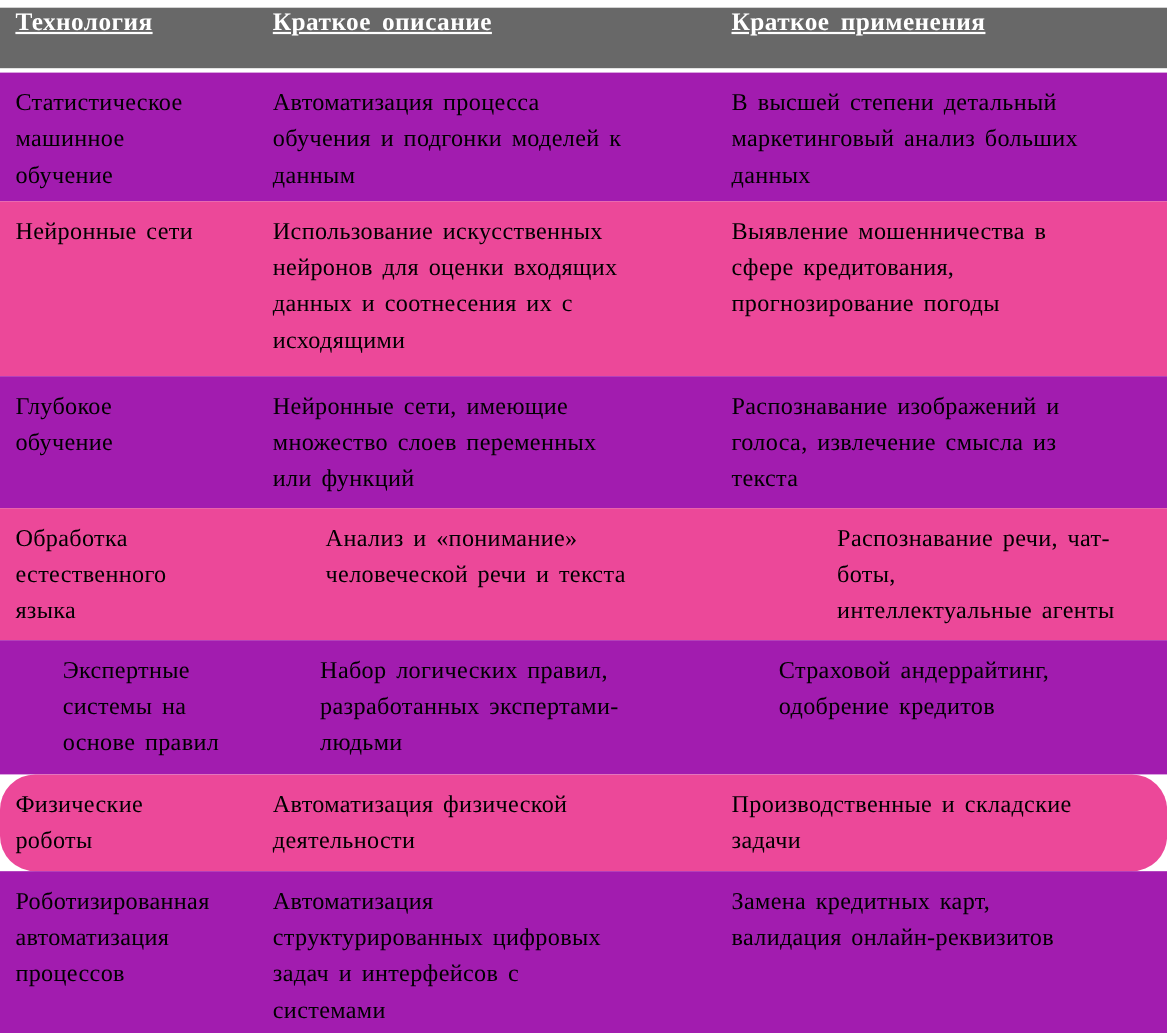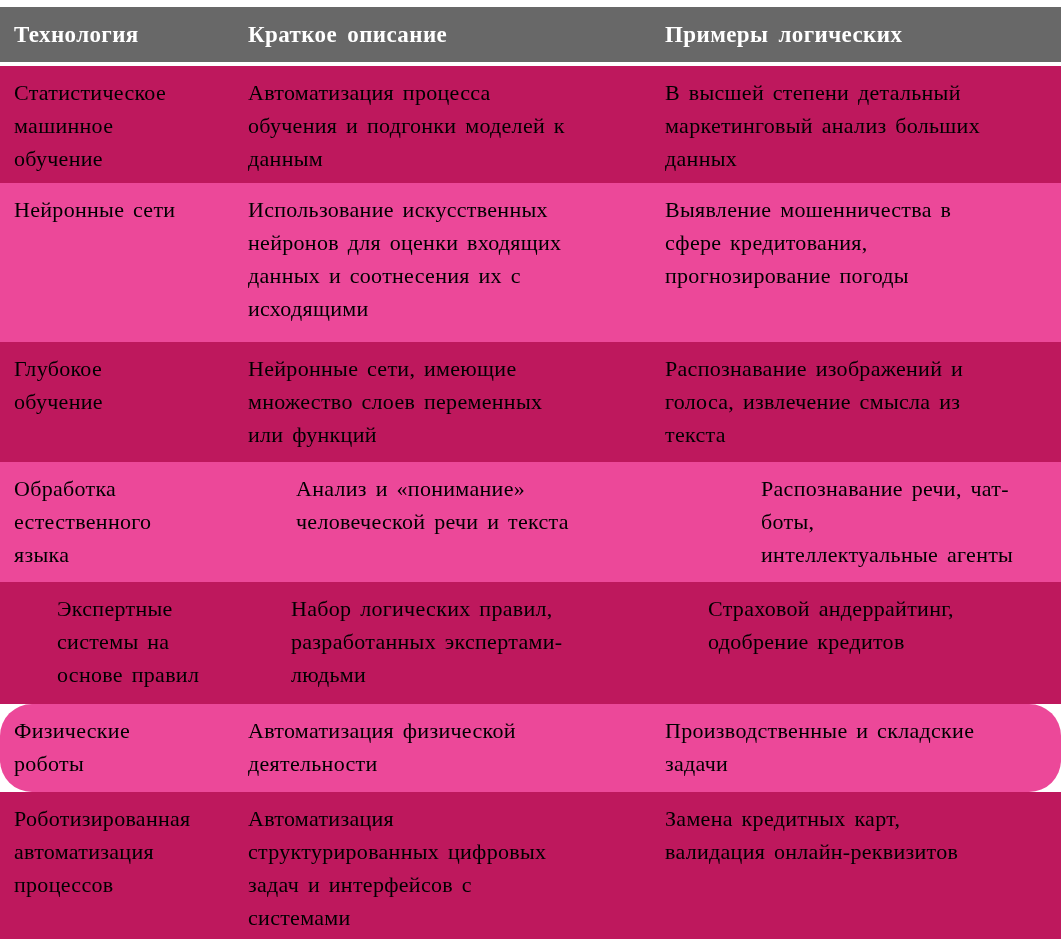--- a/index.html
+++ b/index.html
@@ -17,32 +17,32 @@
     overflow: hidden;
   }
   .table {
     width: 100%;
   }
   .header-row {
     background: #686868;
     color: #ffffff;
     height: 55px;
     display: flex;
-    align-items: center;
     margin-bottom: 4px;
     font-weight: bold;
     font-size: 23px;
     letter-spacing: 0.4px;
     word-spacing: 4px;
+    text-decoration: underline;
   }
   .row {
     display: flex;
     box-sizing: border-box;
   }
-  .row.alt { background: #be185d; }
+  .row.alt { background: #a21caf; }
   .row.plain { background: #ec4899; }
   .row-1 { min-height: 113px; }
   .row-2 { min-height: 159px; }
   .row-3 { min-height: 120px; }
   .row-4 { min-height: 120px; gap: 48px; }
   .row-5 { min-height: 122px; padding-left: 43px; }
   .row-6 { min-height: 88px; border-radius: 32px; }
   .row-7 { min-height: 151px; }
   .cell {
     box-sizing: border-box;
@@ -64,21 +64,21 @@
 </style>
 </head>
 <body>
 
 <div class="page">
   <div class="table">
 
     <div class="row header-row">
       <div class="hcell col-tech">Технология</div>
       <div class="hcell col-desc">Краткое описание</div>
-      <div class="hcell col-ex">Примеры логических</div>
+      <div class="hcell col-ex">Краткое применения</div>
     </div>
 
     <div class="row alt row-1">
       <div class="cell col-tech">Статистическое
 машинное
 обучение</div>
       <div class="cell col-desc">Автоматизация процесса
 обучения и подгонки моделей к
 данным</div>
       <div class="cell col-ex">В высшей степени детальный

